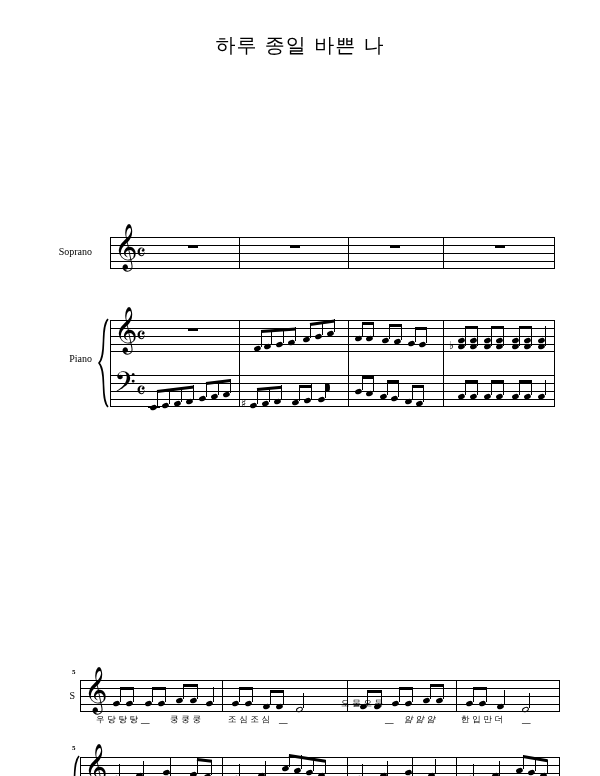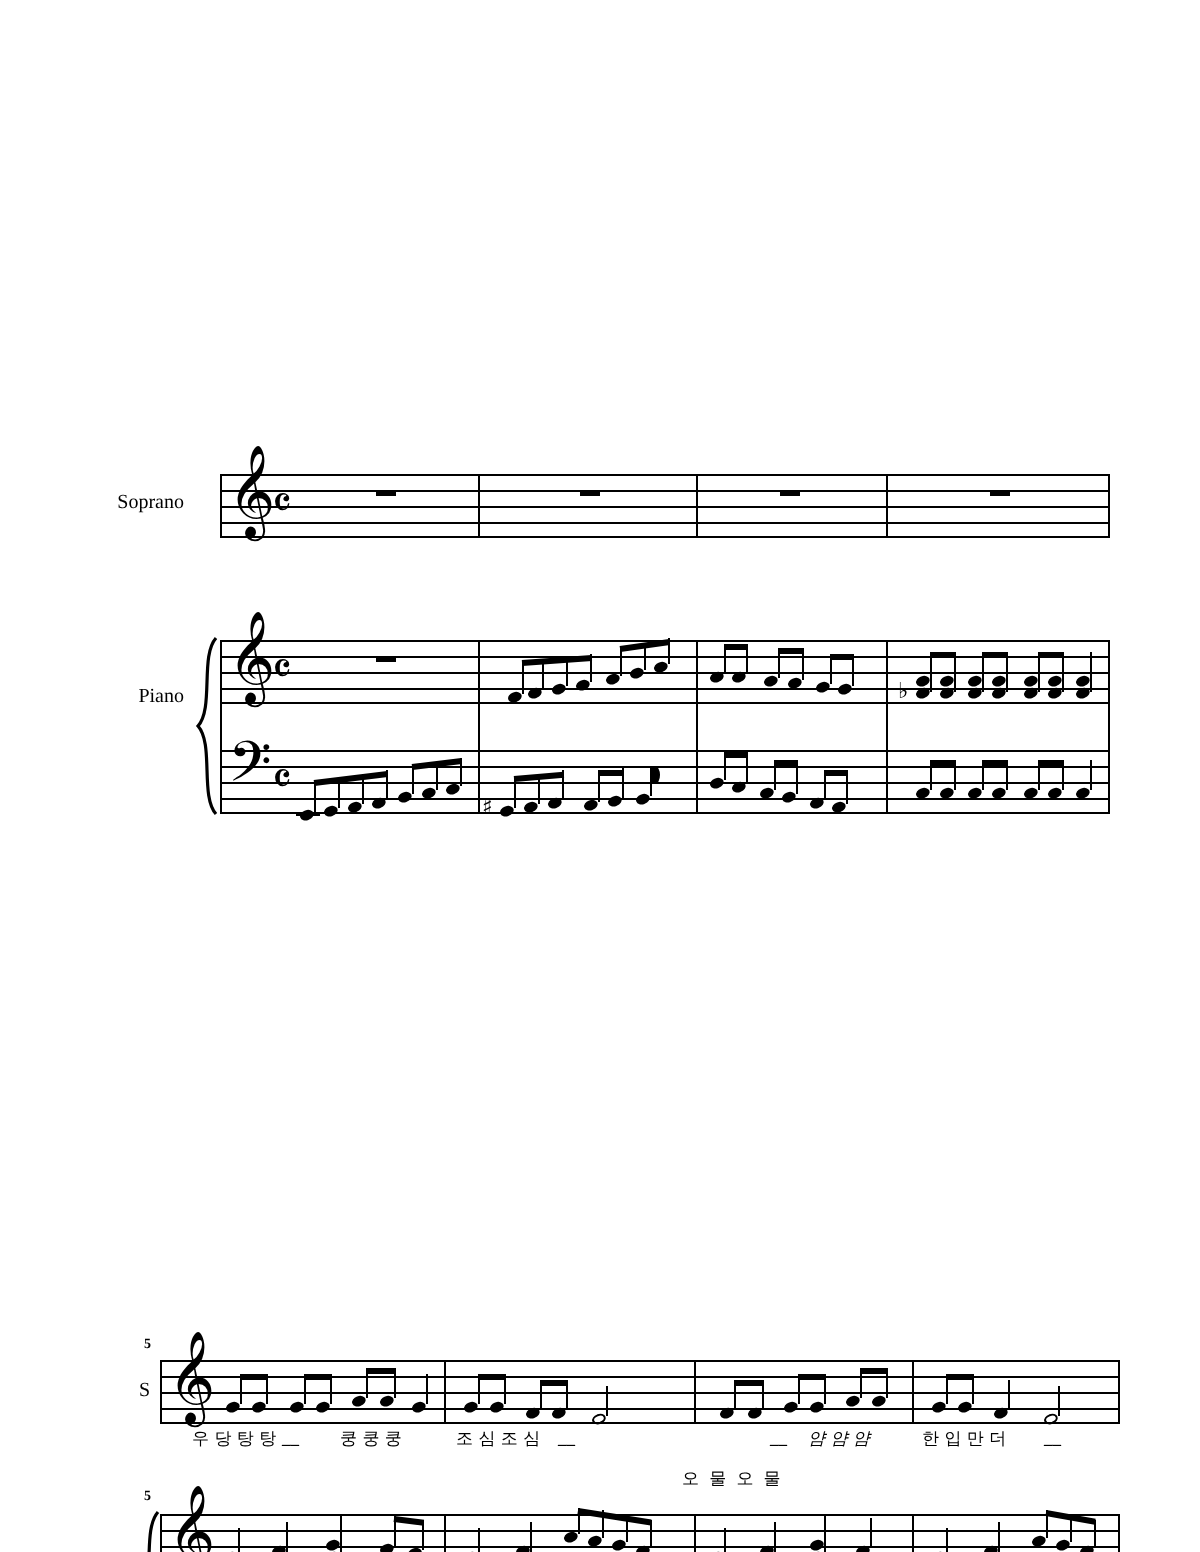--- a/index.html
+++ b/index.html
@@ -142,40 +142,41 @@
     font-family: "DejaVu Sans", sans-serif;
     font-size: 8.5px;
     white-space: nowrap;
   }
 </style>
 </head>
 <body>
 
 <div class="sheet">
 
+  <div class="title">하루 종일 바쁜 나</div>
 
   <div class="system" style="top:110px;height:200px;">
 
     <div class="instr-label" style="left:30px; top:136px; width:62px;">Soprano</div>
     <div class="staff" style="left:110px; top:127px; width:445px;"></div>
     <div class="clef treble" style="left:114px; top:116px;">𝄞</div>
     <div class="timesig" style="left:136px; top:132px;">𝄴</div>
 
     <div class="rest" style="left:188px; top:135px;"></div>
     <div class="rest" style="left:290px; top:135px;"></div>
     <div class="rest" style="left:390px; top:135px;"></div>
     <div class="rest" style="left:495px; top:135px;"></div>
 
     <div class="barline" style="left:239px; top:127px; height:32px;"></div>
     <div class="barline" style="left:348px; top:127px; height:32px;"></div>
     <div class="barline" style="left:443px; top:127px; height:32px;"></div>
     <div class="barline" style="left:554px; top:127px; height:32px;"></div>
     <div class="barline" style="left:110px; top:127px; height:32px;"></div>
 
-    <div class="instr-label" style="left:30px; top:233px; width:62px;">Piano</div>
+    <div class="instr-label" style="left:30px; top:243px; width:62px;">Piano</div>
     <svg style="position:absolute; left:96px; top:208px;" width="14" height="90" viewBox="0 0 14 90">
       <path d="M12 1 C4 10, 11 36, 3 45 C11 54, 4 80, 12 89" fill="none" stroke="#000" stroke-width="1.6"></path>
     </svg>
 
     <div class="staff" style="left:110px; top:210px; width:445px;"></div>
     <div class="clef treble" style="left:114px; top:199px;">𝄞</div>
     <div class="timesig" style="left:136px; top:215px;">𝄴</div>
     <div class="rest" style="left:188px; top:218px;"></div>
 
     <div class="nh" style="left:254px; top:236px;"></div>
@@ -384,21 +385,21 @@
 
     <div class="barline" style="left:80px; top:350px; height:32px;"></div>
     <div class="barline" style="left:222px; top:350px; height:32px;"></div>
     <div class="barline" style="left:347px; top:350px; height:32px;"></div>
     <div class="barline" style="left:456px; top:350px; height:32px;"></div>
     <div class="barline" style="left:559px; top:350px; height:32px;"></div>
 
     <div class="lyric" style="left:96px; top:384px;">우 당 탕 탕</div>
     <div class="lyric" style="left:170px; top:384px;">쿵 쿵 쿵</div>
     <div class="lyric" style="left:228px; top:384px;">조 심 조 심</div>
-    <div class="lyric" style="left:341px; top:404px;font-family:Liberation Mono, monospace;">오 물 오 물</div>
+    <div class="lyric" style="left:341px; top:368px;">오 물 오 물</div>
     <div class="lyric" style="left:404px; top:384px;font-style:italic;">얌 얌 얌</div>
     <div class="lyric" style="left:461px; top:384px;">한 입 만 더</div>
     <div class="lyric" style="left:141px; top:384px;">__</div>
     <div class="lyric" style="left:279px; top:384px;">__</div>
     <div class="lyric" style="left:385px; top:384px;">__</div>
     <div class="lyric" style="left:522px; top:384px;">__</div>
 
     <div class="measure-num" style="left:72px; top:414px;">5</div>
 
     <svg style="position:absolute; left:67px; top:425px;" width="14" height="90" viewBox="0 0 14 90">

